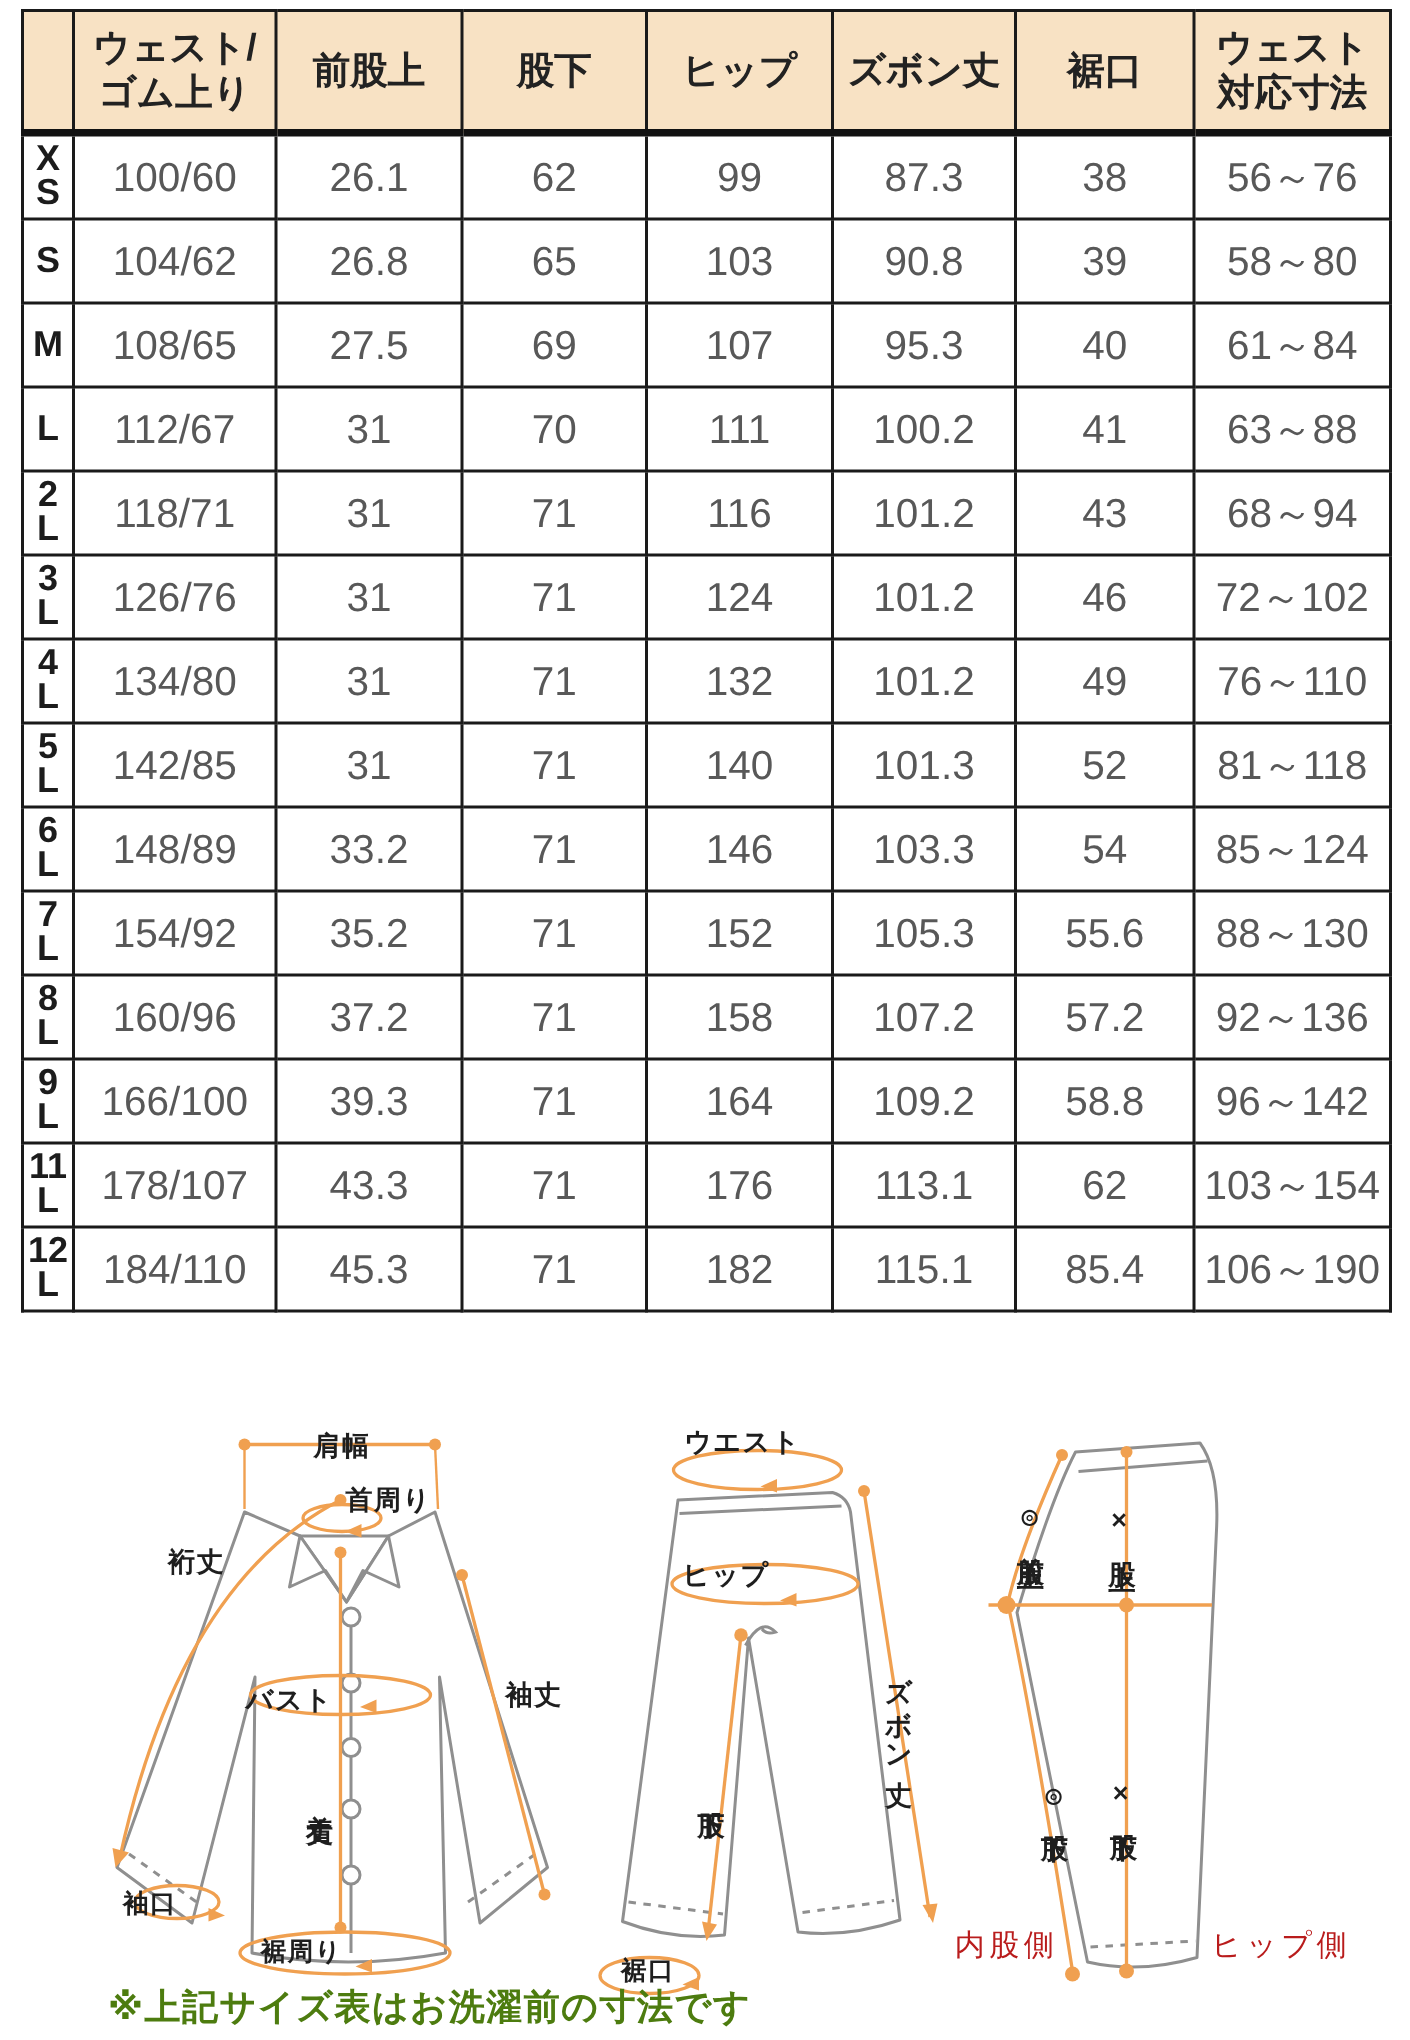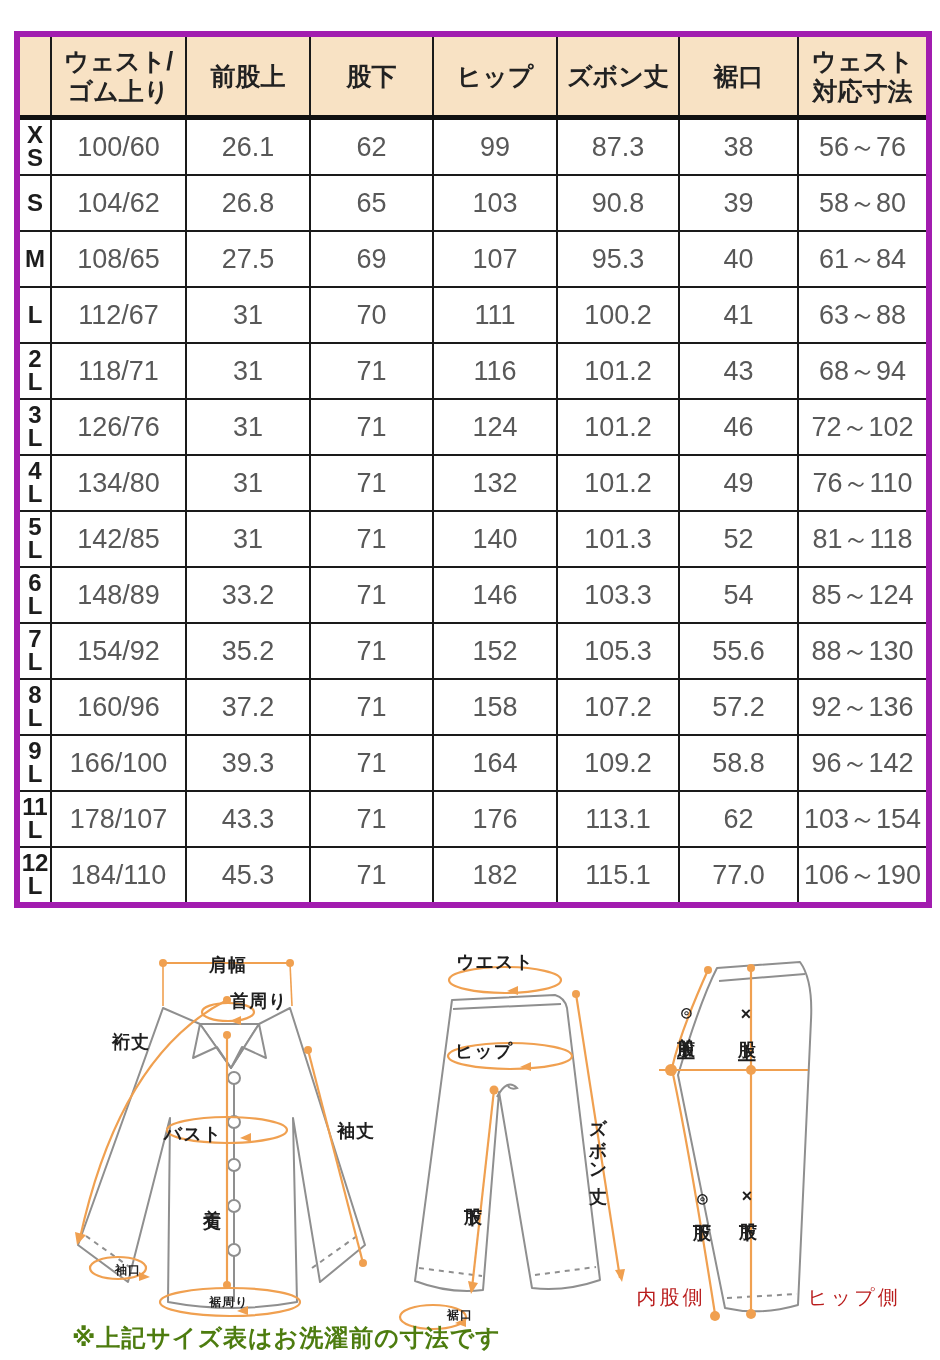--- a/index.html
+++ b/index.html
@@ -2,23 +2,23 @@
 <html><head>
 <meta charset="utf-8">
 <style>
   html,body{margin:0;padding:0;}
   body{
     position:relative;width:940px;height:1360px;background:#ffffff;
     font-family:"Liberation Sans","DejaVu Sans",sans-serif;overflow:hidden;
   }
   
   table.size-table{
-    position:absolute;left:14px;top:31px;width:912px;
+    position:absolute;left:14px;top:6px;width:912px;
     border-collapse:collapse;table-layout:fixed;
-    border:6px solid #a21caf;
+    border:1px solid #a21caf;
   }
   .size-table th,.size-table td{
     border:2px solid #1a1a1a;text-align:center;vertical-align:middle;
     padding:0;white-space:pre-line;
   }
   .size-table thead th{
     background:#f8e2c4;color:#222;font-weight:600;font-size:25px;
     height:78px;line-height:1.2;border-bottom:5px solid #111;
   }
   .size-table tbody th.sizecol{
@@ -28,21 +28,21 @@
     color:#585858;font-size:27px;font-weight:500;height:54px;background:#fff;
   }
   
   .dia{position:absolute;}
   .dlabel{
     position:absolute;transform:translate(-50%,-50%);
     font-size:18px;font-weight:700;color:#1e1e1e;white-space:nowrap;line-height:1;
     letter-spacing:1px;
     font-family:Liberation Mono, monospace;
   }
-  .dlabel.small{font-size:12px;margin-left:28px;}
+  .dlabel.small{font-size:17px;}
   .dlabel.vert{
     writing-mode:vertical-rl;text-orientation:upright;letter-spacing:2px;
   }
   .dlabel.gray{color:#b91c1c;font-weight:500;font-size:20px;letter-spacing:3px;}
   .footer-note{
     position:absolute;left:72px;top:1322px;
     font-size:24px;font-weight:700;color:#4d7c0f;letter-spacing:1px;white-space:nowrap;
   }
   .outline{stroke:#8f8f8f;stroke-width:2;fill:#fff;stroke-linejoin:round;}
   .outline-line{stroke:#8f8f8f;stroke-width:2;fill:none;}
@@ -223,21 +223,21 @@
         <td>103～154</td>
       </tr>
       <tr>
         <th class="sizecol">12
 L</th>
         <td>184/110</td>
         <td>45.3</td>
         <td>71</td>
         <td>182</td>
         <td>115.1</td>
-        <td>77.0</td>
+        <td>85.4</td>
         <td>106～190</td>
       </tr>
     </tbody>
 </table>
 
 <svg class="dia" style="left:60px;top:950px" width="340" height="395" viewBox="0 0 340 395">
 
   <path class="outline" d="M103,58 L18,295 L68,332 L110,168 L108,352 Q172,364 237,352 L233,168 L260,332 L305,295 L230,58 L199,74 L171,118 L140,74 Z"></path>
   <line class="outline-line" x1="174" y1="126" x2="174" y2="352"></line>
 

